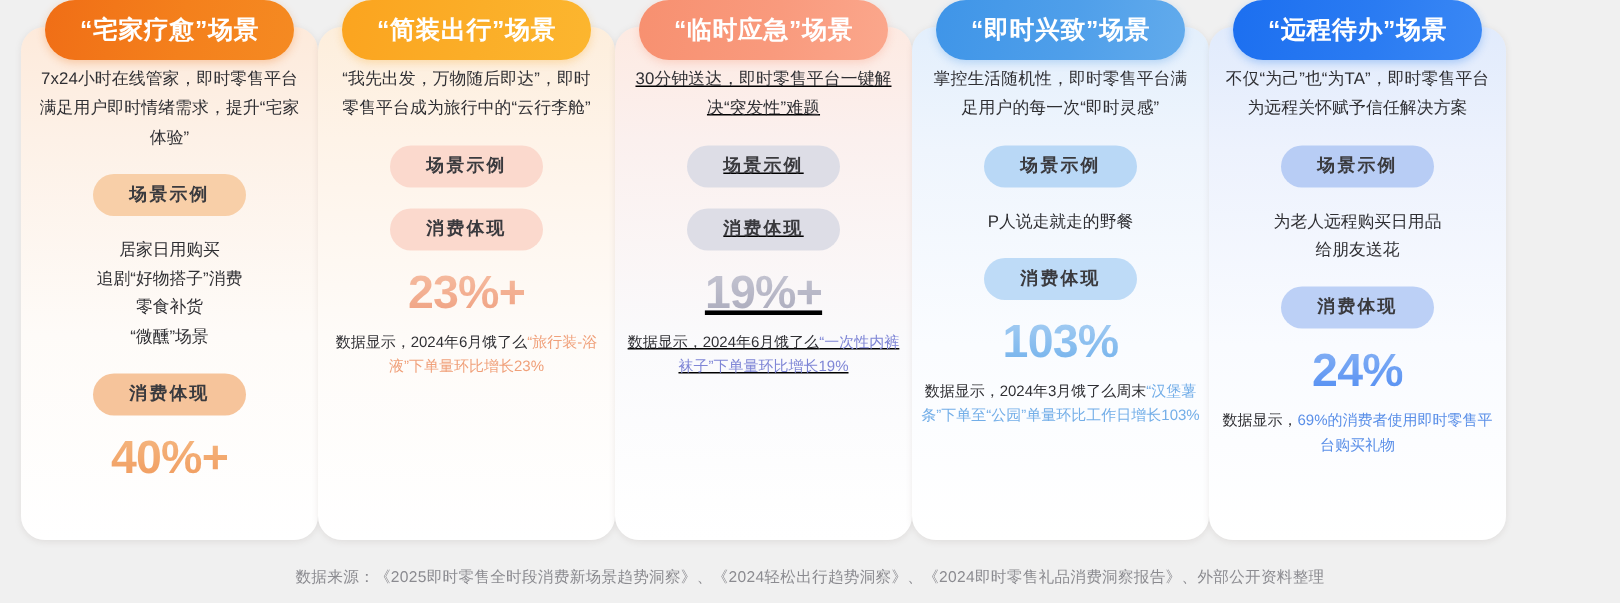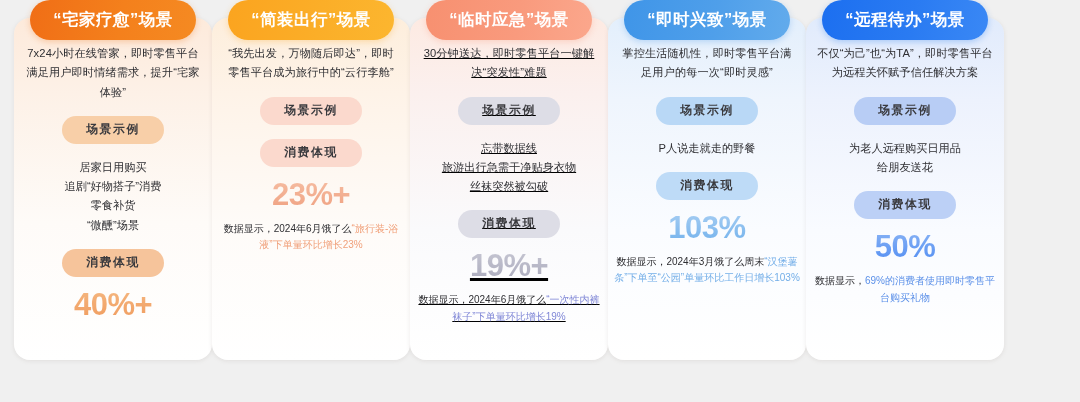--- a/index.html
+++ b/index.html
@@ -177,21 +177,20 @@
       <div class="badge">场景示例</div>
       <div class="badge badge2">消费体现</div>
       <div class="stat">23%+</div>
       <div class="note"><span>数据显示，2024年6月饿了么</span><span class="hl2">“旅行装-浴液”下单量环比增长23%</span></div>
     </div>
 
     <div class="card c3">
       <div class="pill-header">“临时应急”场景</div>
       <div class="desc">30分钟送达，即时零售平台一键解决“突发性”难题</div>
       <div class="badge">场景示例</div>
-      <div class="examples">忘带数据线<br>旅游出行急需干净贴身衣物<br>丝袜突然被勾破</div>
       <div class="badge badge2">消费体现</div>
       <div class="stat">19%+</div>
       <div class="note"><span>数据显示，2024年6月饿了么</span><span class="hl3">“一次性内裤袜子”下单量环比增长19%</span></div>
     </div>
 
     <div class="card c4">
       <div class="pill-header">“即时兴致”场景</div>
       <div class="desc">掌控生活随机性，即时零售平台满足用户的每一次“即时灵感”</div>
       <div class="badge">场景示例</div>
       <div class="examples">P人说走就走的野餐</div>
@@ -199,20 +198,23 @@
       <div class="stat">103%</div>
       <div class="note"><span>数据显示，2024年3月饿了么周末</span><span class="hl4">“汉堡薯条”下单至“公园”单量环比工作日增长103%</span></div>
     </div>
 
     <div class="card c5">
       <div class="pill-header">“远程待办”场景</div>
       <div class="desc">不仅“为己”也“为TA”，即时零售平台为远程关怀赋予信任解决方案</div>
       <div class="badge">场景示例</div>
       <div class="examples">为老人远程购买日用品<br>给朋友送花</div>
       <div class="badge badge2">消费体现</div>
-      <div class="stat">50%</div>
+      <div class="stat">24%</div>
       <div class="note"><span>数据显示，</span><span class="hl5">69%的消费者使用即时零售平台购买礼物</span></div>
     </div>
 
   </div>
 
+  <div id="footer">
+    <span>数据来源：《2025即时零售全时段消费新场景趋势洞察》、《2024轻松出行趋势洞察》、《2024即时零售礼品消费洞察报告》、外部公开资料整理</span>
+  </div>
 
 </div>
 
 </body></html>

